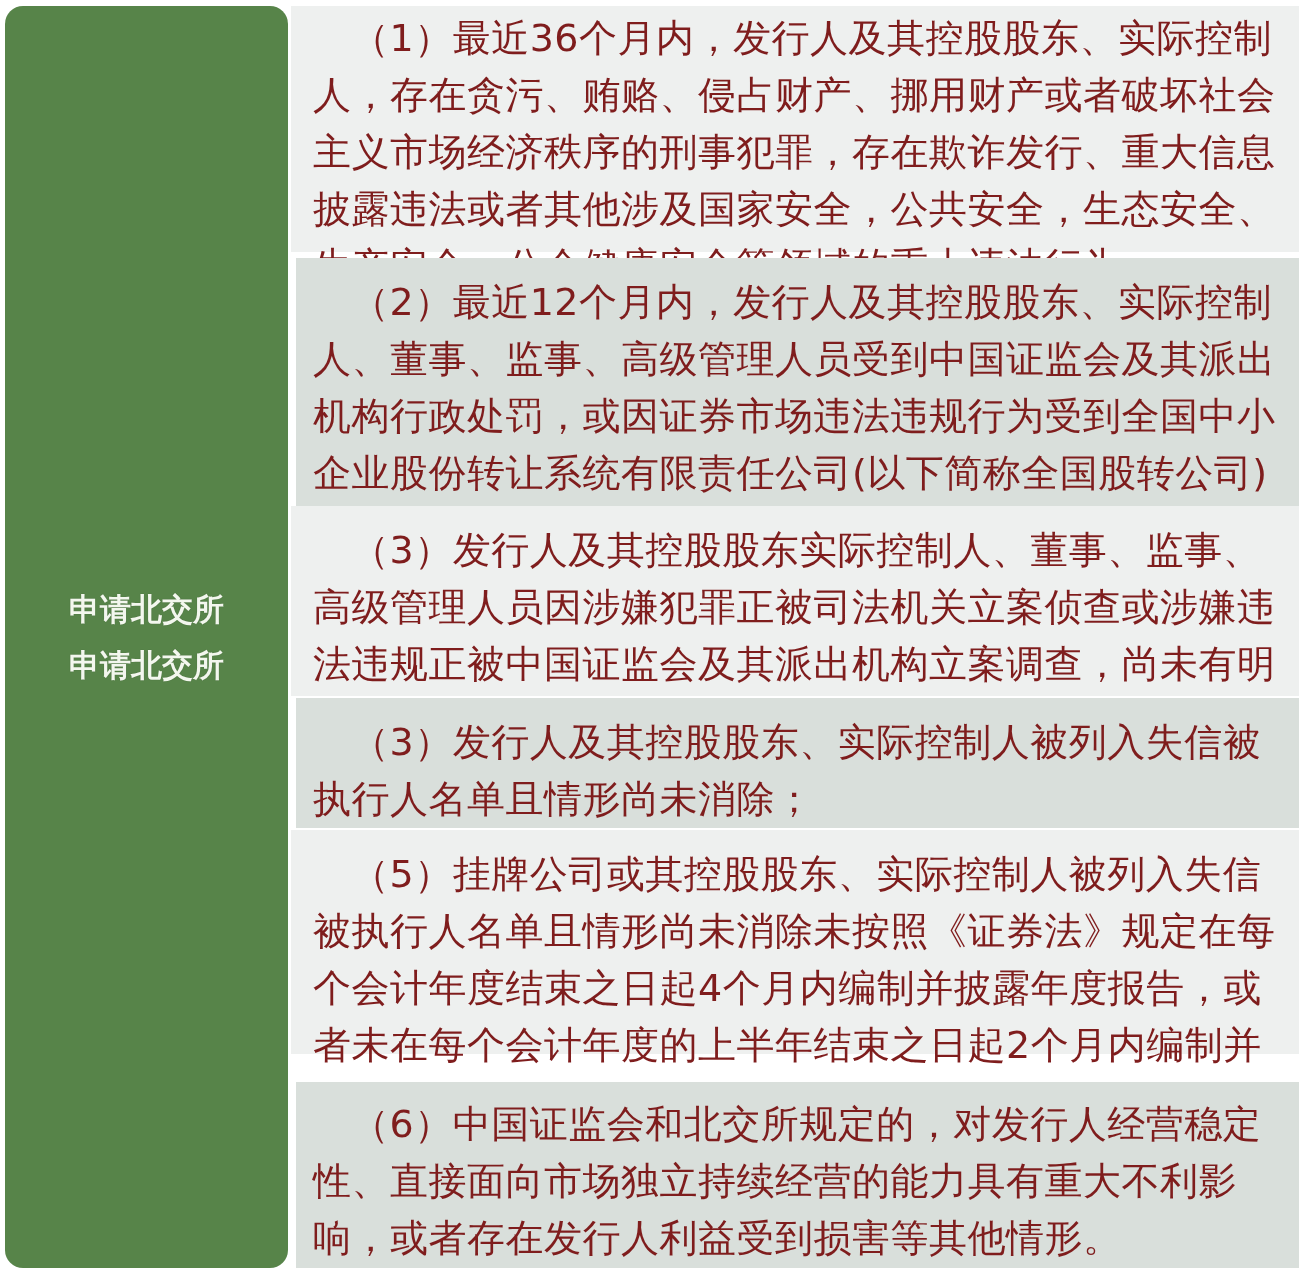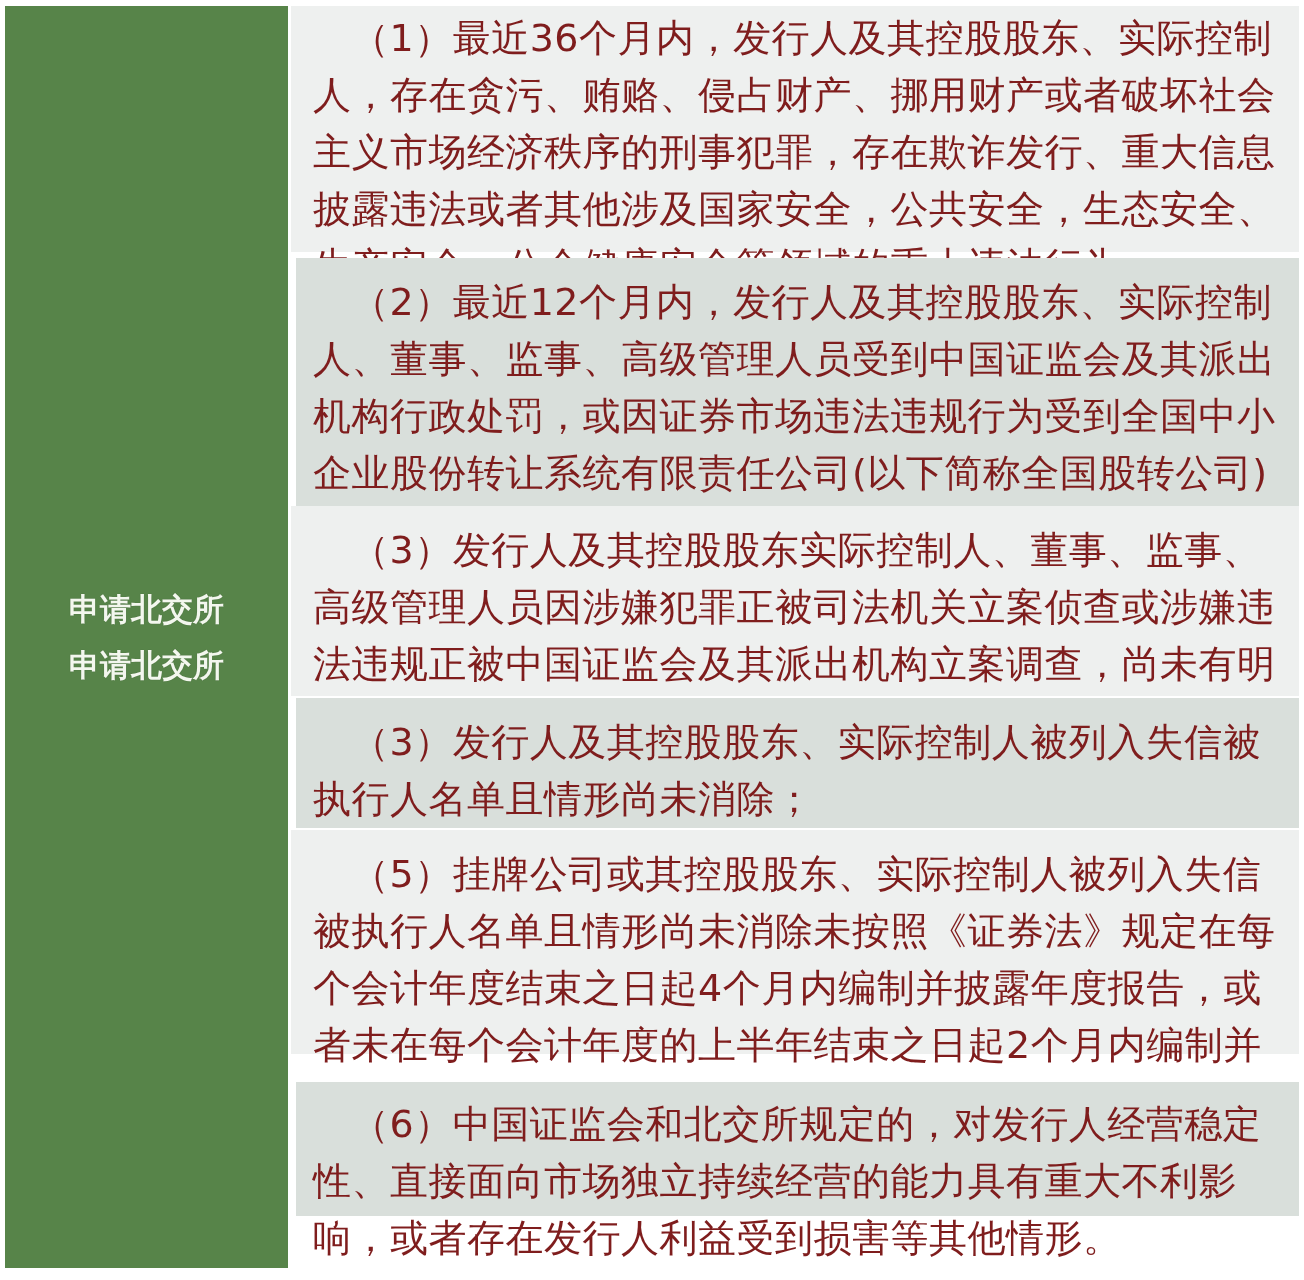--- a/index.html
+++ b/index.html
@@ -24,20 +24,21 @@
     .label-cell {
       position: absolute;
       left: 0;
       top: 0;
       width: 283px;
       height: 1262px;
       background: #578449;
       display: flex;
       align-items: center;
       justify-content: center;
+      border-radius: 18px;
     }
     .label-text {
       color: #f3f7ee;
       font-weight: bold;
       font-size: 31px;
       line-height: 56px;
       text-align: center;
       letter-spacing: 0px;
       text-shadow: 0 0 1px rgba(0,0,0,0.25);
     }
@@ -84,17 +85,17 @@
     </div>
     <div class="row light" style="top:500px; height:190px; padding-top:16px;">
       <p>（3）发行人及其控股股东实际控制人、董事、监事、高级管理人员因涉嫌犯罪正被司法机关立案侦查或涉嫌违法违规正被中国证监会及其派出机构立案调查，尚未有明确结论意见；</p>
     </div>
     <div class="row dark" style="top:692px; height:130px; padding-top:16px;">
       <p>（3）发行人及其控股股东、实际控制人被列入失信被执行人名单且情形尚未消除；</p>
     </div>
     <div class="row light" style="top:824px; height:224px; padding-top:16px;">
       <p>（5）挂牌公司或其控股股东、实际控制人被列入失信被执行人名单且情形尚未消除未按照《证券法》规定在每个会计年度结束之日起4个月内编制并披露年度报告，或者未在每个会计年度的上半年结束之日起2个月内编制并披露中期报告；</p>
     </div>
-    <div class="row dark" style="top:1076px; height:134px; padding-top:14px;">
+    <div class="row dark" style="top:1076px; height:186px; padding-top:14px;">
       <p>（6）中国证监会和北交所规定的，对发行人经营稳定性、直接面向市场独立持续经营的能力具有重大不利影响，或者存在发行人利益受到损害等其他情形。</p>
     </div>
   </div>
 </div>
 
 </body></html>

